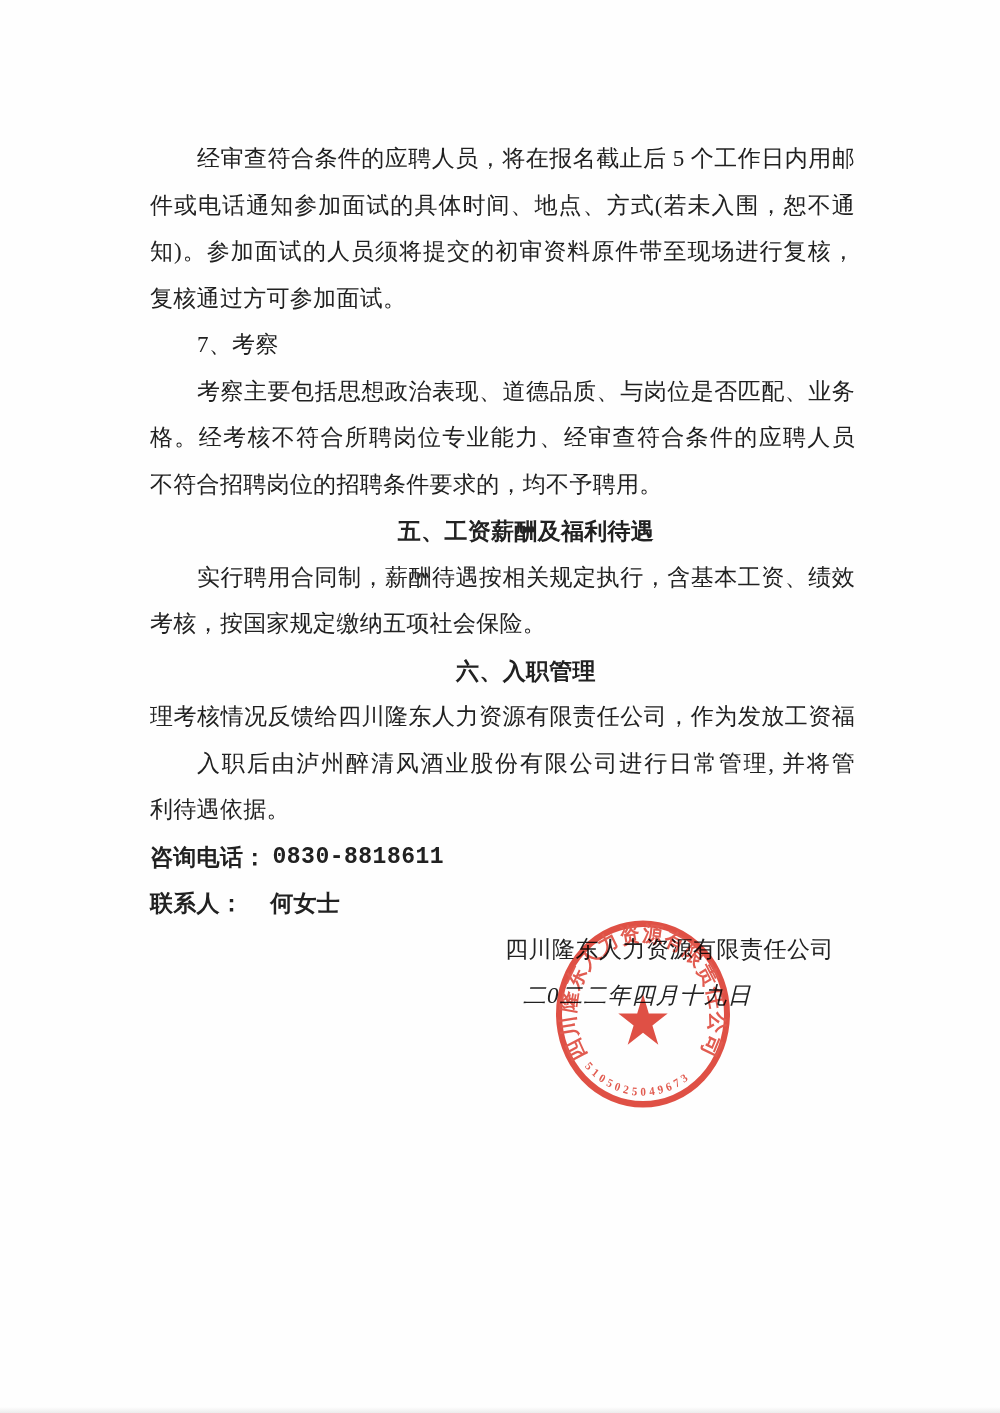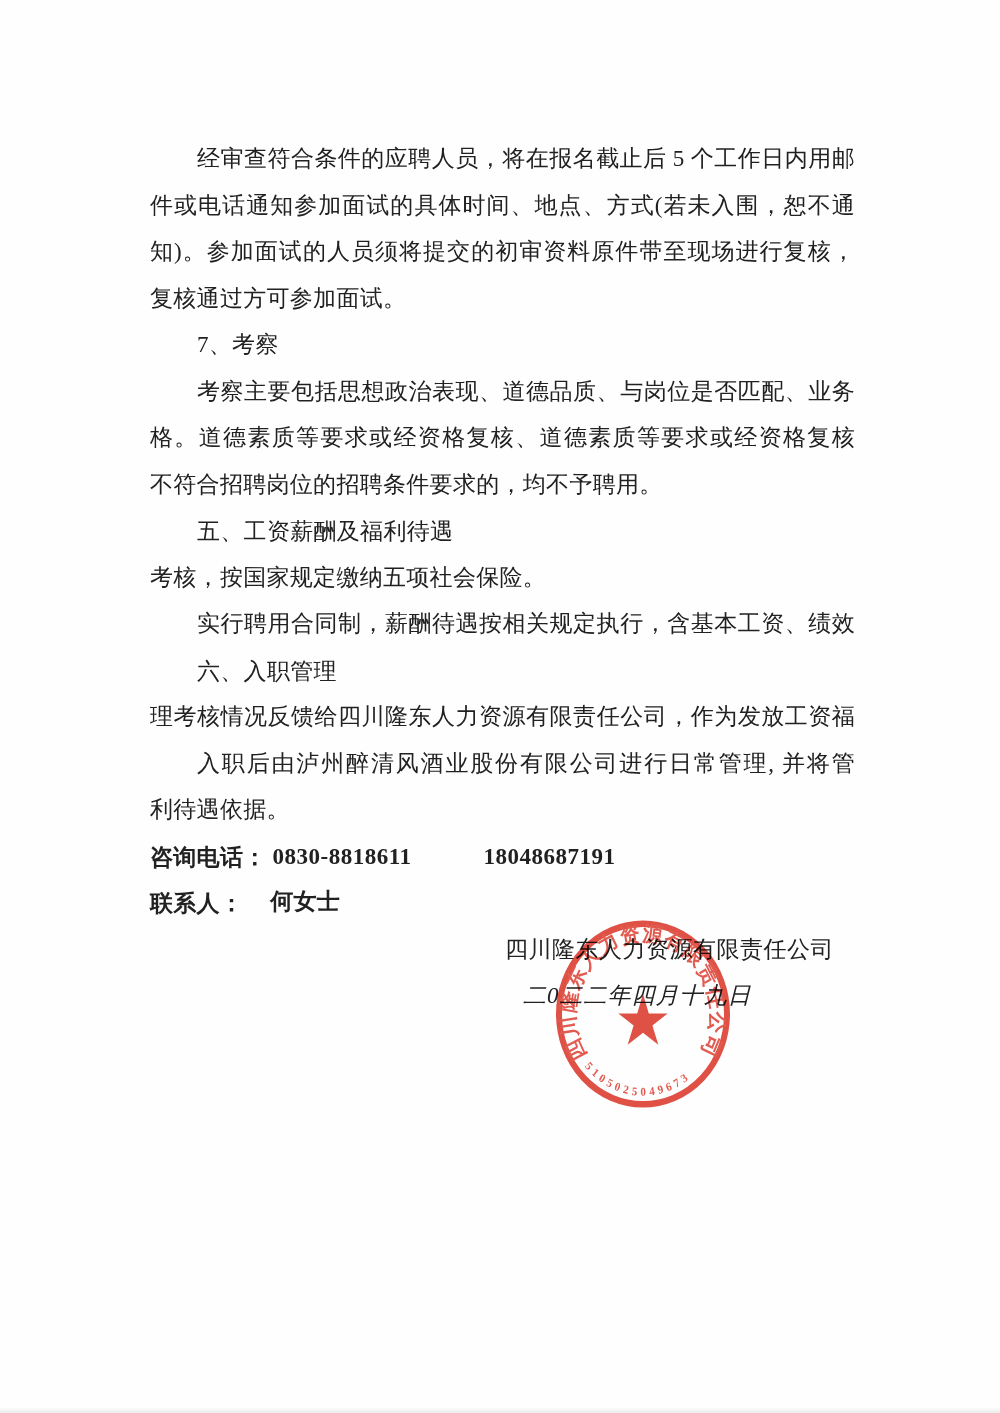--- a/index.html
+++ b/index.html
@@ -24,39 +24,40 @@
     white-space:nowrap;
   }
   .fill{
     white-space:normal;
     text-align:justify;
     text-align-last:justify;
     text-justify:inter-character;
   }
   .ind{text-indent:47px;}
   .bold{
-    font-weight:400;
+    font-weight:700;
     font-family:"Liberation Sans","DejaVu Sans",sans-serif;
+    text-align:center;
   }
   .contact-row{display:flex;align-items:center;}
   .clabel{
     font-weight:700;
     font-family:"Liberation Sans","DejaVu Sans",sans-serif;
   }
   .cnum{
     font-weight:700;
-    font-family:Liberation Serif, serif;
+    font-family:Liberation Mono, monospace;
     letter-spacing:.5px;
     margin-left:6px;
   }
   .sp72{display:inline-block;width:66px;}
   .sp27{display:inline-block;width:27px;}
   .cname{
     font-weight:700;
-    font-family:Liberation Mono, monospace;
+    font-family:Liberation Sans, sans-serif;
   }
   .sig-company{padding-left:355px;letter-spacing:.5px;}
   .sig-date{padding-left:373px;letter-spacing:1px;font-style:italic;}
   .seal{
     position:absolute;left:543px;top:914px;width:200px;height:200px;
     opacity:.88;
     mix-blend-mode:multiply;
     pointer-events:none;
   }
   .seal text{
@@ -71,39 +72,38 @@
   <div class="content">
 
     <div class="line fill ind">经审查符合条件的应聘人员，将在报名截止后 5 个工作日内用邮</div>
     <div class="line fill">件或电话通知参加面试的具体时间、地点、方式(若未入围，恕不通</div>
     <div class="line fill">知)。参加面试的人员须将提交的初审资料原件带至现场进行复核，</div>
     <div class="line">复核通过方可参加面试。</div>
 
     <div class="line ind">7、考察</div>
 
     <div class="line fill ind">考察主要包括思想政治表现、道德品质、与岗位是否匹配、业务</div>
-    <div class="line fill">格。道德素质等要求或经资格复核、道德素质等要求或经资格复核</div>
+    <div class="line fill">格。经考核不符合所聘岗位专业能力、经审查符合条件的应聘人员</div>
     <div class="line">不符合招聘岗位的招聘条件要求的，均不予聘用。</div>
 
     <div class="line ind bold">五、工资薪酬及福利待遇</div>
 
+    <div class="line fill ind">实行聘用合同制，薪酬待遇按相关规定执行，含基本工资、绩效</div>
     <div class="line">考核，按国家规定缴纳五项社会保险。</div>
-    <div class="line fill ind">实行聘用合同制，薪酬待遇按相关规定执行，含基本工资、绩效</div>
 
     <div class="line ind bold">六、入职管理</div>
 
     <div class="line fill">理考核情况反馈给四川隆东人力资源有限责任公司，作为发放工资福</div>
     <div class="line fill ind">入职后由泸州醉清风酒业股份有限公司进行日常管理, 并将管</div>
     <div class="line">利待遇依据。</div>
 
     <div class="line contact-row">
       <span class="clabel">咨询电话：</span>
         <span class="cnum">0830-8818611</span>
         <span class="sp72"></span>
-        <span class="cnum">18048687191</span>
     </div>
 
     <div class="line contact-row">
       <span class="clabel">联系人：</span>
         <span class="sp27"></span>
         <span class="cname">何女士</span>
     </div>
 
     <div class="line sig-company">四川隆东人力资源有限责任公司</div>
     <div class="line sig-date">二0二二年四月十九日</div>

